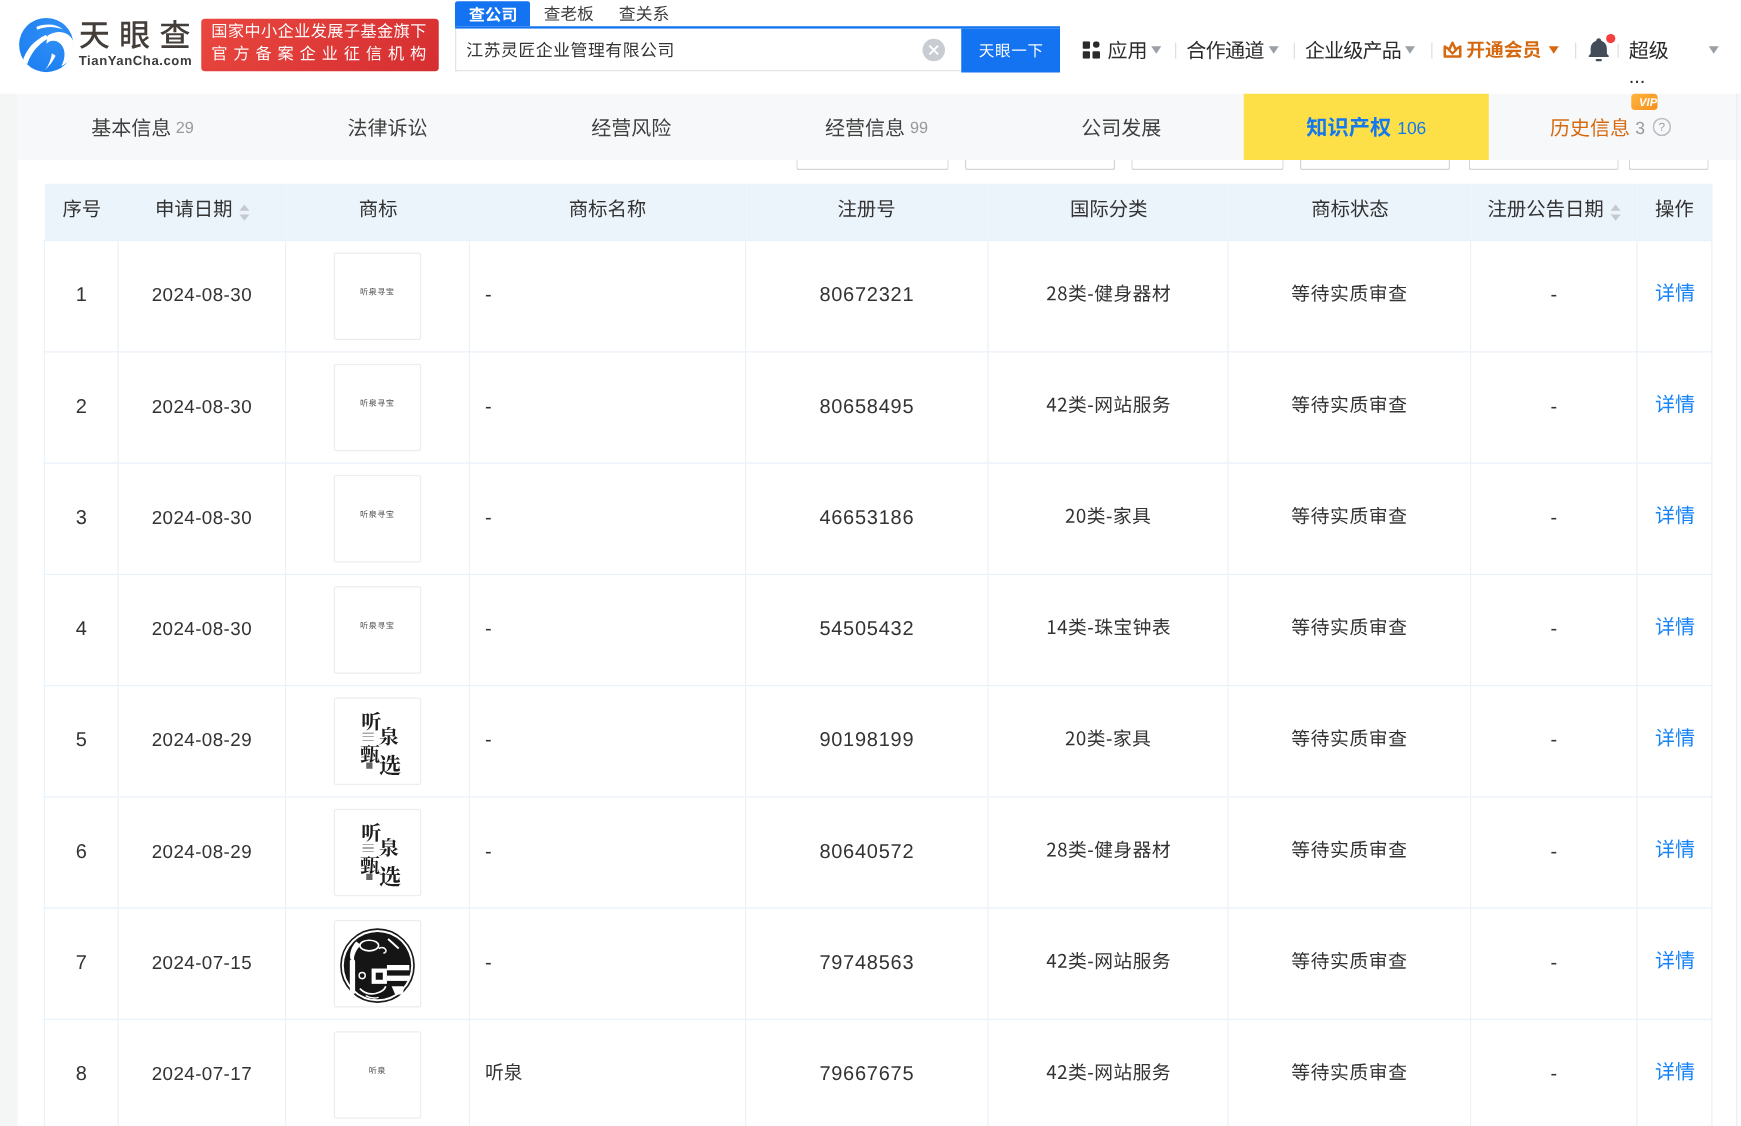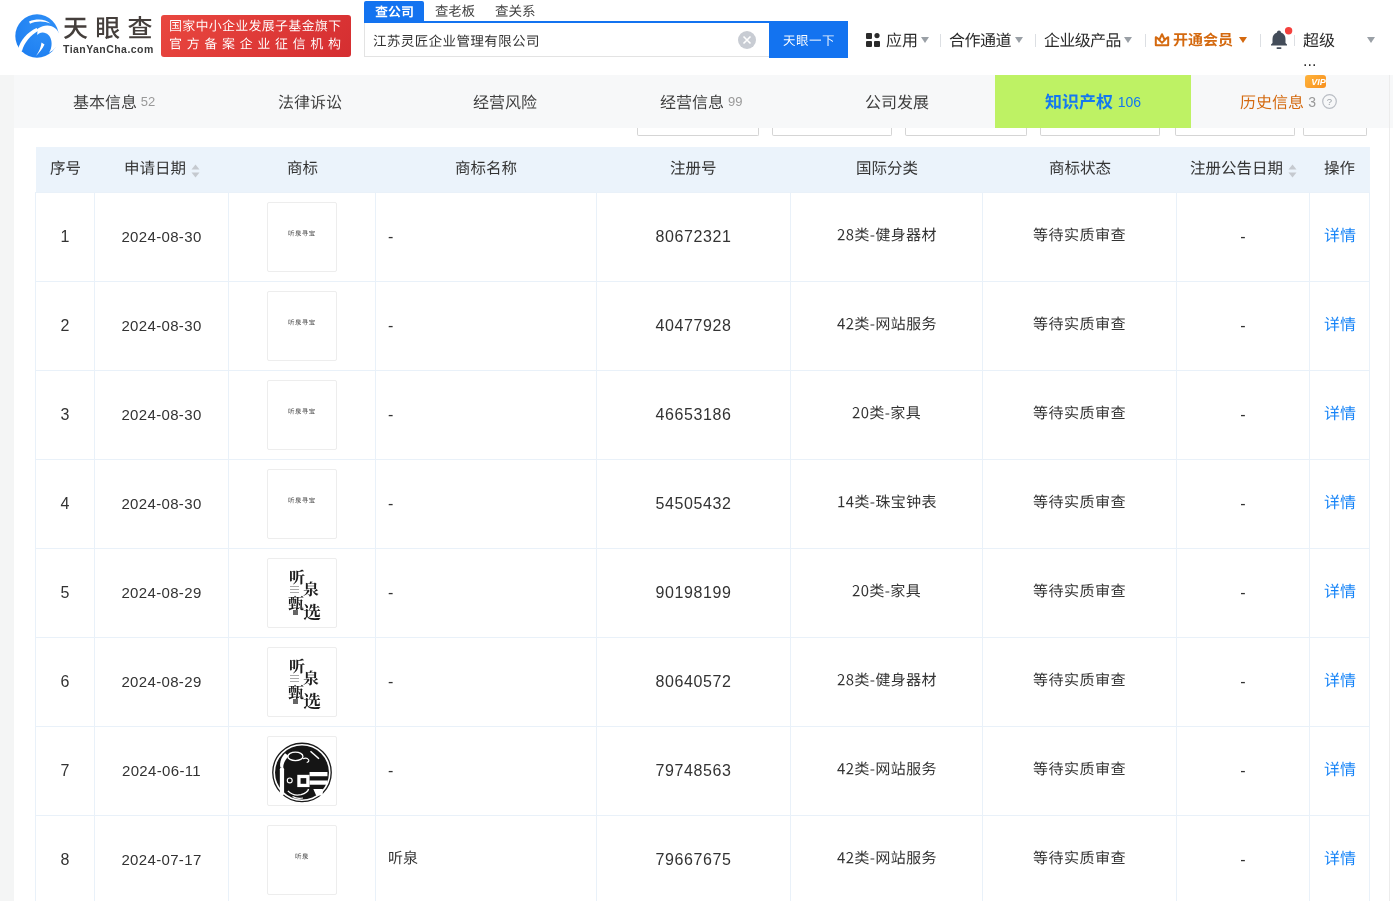--- a/index.html
+++ b/index.html
@@ -140,21 +140,21 @@
     <div class="ab" style="left:1367px;top:37px">
       <span class="menu-caret"></span>
     </div>
   </div>
 <div class="leftstrip"></div>
 <div class="bar"></div>
 <div class="tab" style="left:16.0px;width:195.8px;">
     <svg class="z" width="64.0" height="16.0" viewBox="0 -880 4000 1000" fill="#3f3f3f">
       <use href="#s13" transform="scale(1,-1)"></use>
     </svg>
-    <span style="font-size:13px;color:#999;margin-left:4px">52</span>
+    <span style="font-size:13px;color:#999;margin-left:4px">29</span>
   </div>
 <div class="tab" style="left:211.8px;width:195.8px;">
     <svg class="z" width="64.0" height="16.0" viewBox="0 -880 4000 1000" fill="#3f3f3f">
       <use href="#s14" transform="scale(1,-1)"></use>
     </svg>
   </div>
 <div class="tab" style="left:407.6px;width:195.8px;">
     <svg class="z" width="64.0" height="16.0" viewBox="0 -880 4000 1000" fill="#3f3f3f">
       <use href="#s15" transform="scale(1,-1)"></use>
     </svg>
@@ -163,21 +163,21 @@
     <svg class="z" width="64.0" height="16.0" viewBox="0 -880 4000 1000" fill="#3f3f3f">
       <use href="#s16" transform="scale(1,-1)"></use>
     </svg>
     <span style="font-size:13px;color:#999;margin-left:4px">99</span>
   </div>
 <div class="tab" style="left:799.2px;width:195.8px;">
     <svg class="z" width="64.0" height="16.0" viewBox="0 -880 4000 1000" fill="#3f3f3f">
       <use href="#s17" transform="scale(1,-1)"></use>
     </svg>
   </div>
-<div class="tab" style="left:995.0px;width:195.8px;background:#bef264;">
+<div class="tab" style="left:995.0px;width:195.8px;background:#fde047;">
     <svg class="z" width="68.0" height="17.0" viewBox="0 -880 4000 1000" fill="#1478f0">
       <use href="#s18" transform="scale(1,-1)"></use>
     </svg>
     <span style="font-size:14px;color:#1478f0;margin-left:5px">106</span>
   </div>
 <div class="tab" style="left:1190.8px;width:195.8px;">
     <svg class="z" width="64.0" height="16.0" viewBox="0 -880 4000 1000" fill="#d4690f">
       <use href="#s19" transform="scale(1,-1)"></use>
     </svg>
     <span style="font-size:14px;color:#999;margin-left:4px">3</span>
@@ -275,21 +275,21 @@
         <td>
           <div class="mark">
             <div class="flexc" style="height:100%;transform:translateY(-3px)">
               <svg class="z" width="27.2" height="6.5" viewBox="0 -880 4180 1000" fill="#4a4a4a">
                 <use href="#s29" transform="scale(1,-1)"></use>
               </svg>
             </div>
           </div>
         </td>
         <td class="nm">-</td>
-        <td><span style="letter-spacing:0.6px">40477928</span></td>
+        <td><span style="letter-spacing:0.6px">80658495</span></td>
         <td><svg class="z" width="99.5" height="15.0" viewBox="0 -880 6632 1000" fill="#333">
             <use href="#s39" transform="scale(1,-1)"></use>
           </svg></td>
         <td><svg class="z" width="92.6" height="15.0" viewBox="0 -880 6175 1000" fill="#333">
             <use href="#s36" transform="scale(1,-1)"></use>
           </svg></td>
         <td>-</td>
         <td><svg class="z" width="32.0" height="16.0" viewBox="0 -880 2000 1000" fill="#1583f7">
             <use href="#s37" transform="scale(1,-1)"></use>
           </svg></td>
@@ -407,21 +407,21 @@
         <td><svg class="z" width="92.6" height="15.0" viewBox="0 -880 6175 1000" fill="#333">
             <use href="#s36" transform="scale(1,-1)"></use>
           </svg></td>
         <td>-</td>
         <td><svg class="z" width="32.0" height="16.0" viewBox="0 -880 2000 1000" fill="#1583f7">
             <use href="#s37" transform="scale(1,-1)"></use>
           </svg></td>
       </tr>
       <tr>
         <td>7</td>
-        <td><span style="font-size:15px;letter-spacing:0.35px">2024-06-11</span></td>
+        <td><span style="font-size:15px;letter-spacing:0.35px">2024-07-15</span></td>
         <td>
           <div class="mark">
             <svg class="ab" style="left:1px;top:2px" width="66" height="66" viewBox="0 0 70 70">
 <circle cx="35" cy="35.5" r="31" fill="none" stroke="#1a1a1a" stroke-width="1.4"></circle>
 <circle cx="35" cy="35.5" r="28.6" fill="#151515"></circle>
 <path d="M12,30 C11,25 13,19 17,15 L21,18 C17,22 15,26 15,31 Z" fill="#fff"></path>
 <rect x="11.5" y="30" width="4.5" height="30" rx="2.2" fill="#fff"></rect>
 <ellipse cx="28" cy="18.5" rx="8" ry="4.5" fill="none" stroke="#fff" stroke-width="1.4"></ellipse>
 <path d="M36,21 q4,-2 6,1 q1,2 -2,3" fill="none" stroke="#fff" stroke-width="1.2"></path>
 <path d="M44,13 L53,21" stroke="#fff" stroke-width="1.6"></path>

